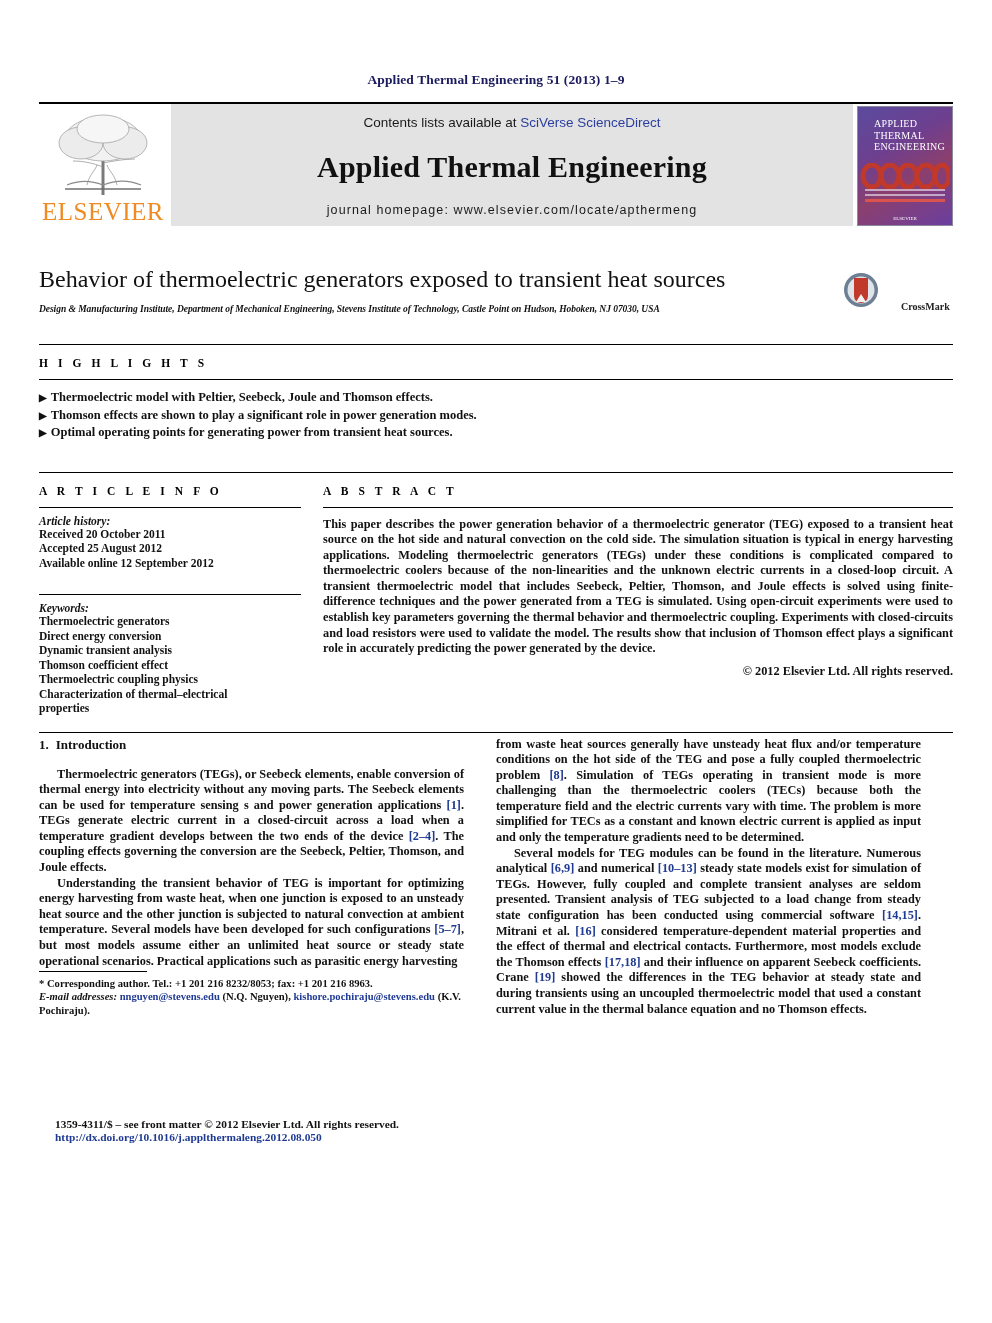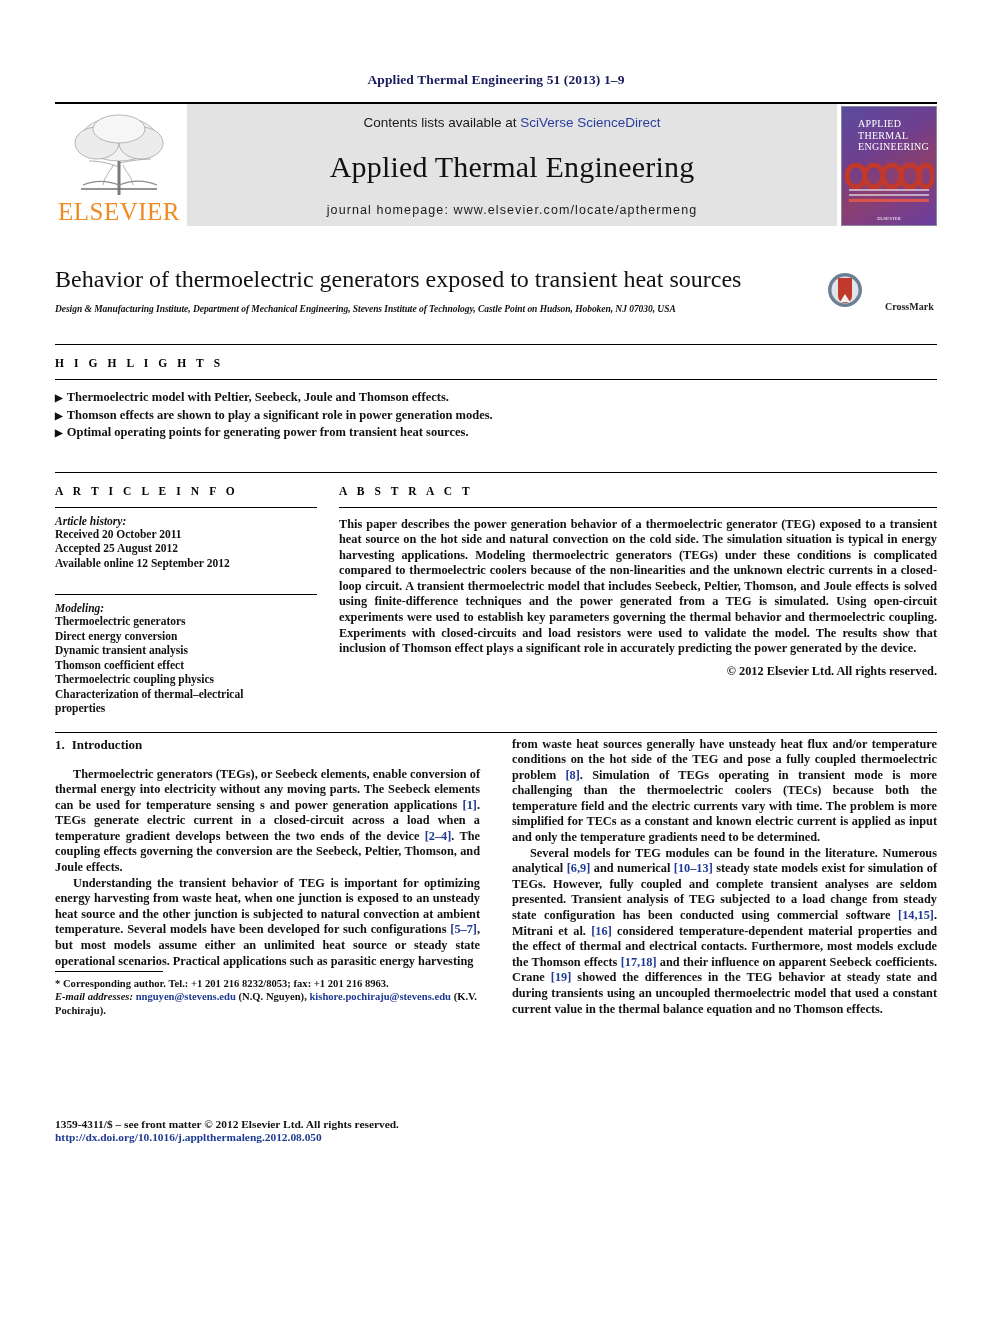--- a/index.html
+++ b/index.html
@@ -14,21 +14,21 @@
     color: #000000;
     position: relative;
     overflow: hidden;
   }
 
   .page {
     position: relative;
     width: 992px;
     height: 1185px;
     box-sizing: border-box;
-    padding: 0 55px;
+    padding: 0 39px;
   }
 
   
   .running-head {
     text-align: center;
     font-family: "Liberation Serif", serif;
     font-weight: bold;
     font-size: 13.5px;
     color: #1a1a5e;
     padding-top: 72px;
@@ -78,20 +78,21 @@
     font-family: "Liberation Sans", sans-serif;
     font-size: 13.5px;
     color: #1a1a1a;
   }
   .contents-line .sd-link { color: #2b3e9e; margin-top: 7px; }
   .journal-title {
     font-family: "Liberation Serif", serif;
     font-size: 30px;
     color: #111;
     letter-spacing: 0.2px;
+    font-weight: bold;
   }
   .homepage-line {
     font-family: "Liberation Sans", sans-serif;
     font-size: 12.5px;
     letter-spacing: 1.1px;
     color: #1a1a1a;
   }
   .cover-thumb {
     width: 96px;
     flex: 0 0 96px;
@@ -443,21 +444,21 @@
 
     <div class="col-info">
       <div class="sec-label">A R T I C L E   I N F O</div>
       <div class="info-rule"></div>
       <div class="info-heading">Article history:</div>
       <div class="info-line">Received 20 October 2011</div>
       <div class="info-line">Accepted 25 August 2012</div>
       <div class="info-line">Available online 12 September 2012</div>
       <div class="info-gap"></div>
       <div class="info-rule"></div>
-      <div class="info-heading">Modeling:</div>
+      <div class="info-heading">Keywords:</div>
       <div class="info-line">Thermoelectric generators</div>
       <div class="info-line">Direct energy conversion</div>
       <div class="info-line">Dynamic transient analysis</div>
       <div class="info-line">Thomson coefficient effect</div>
       <div class="info-line">Thermoelectric coupling physics</div>
       <div class="info-line">Characterization of thermal–electrical</div>
       <div class="info-line">properties</div>
     </div>
 
     <div class="col-abstract">

